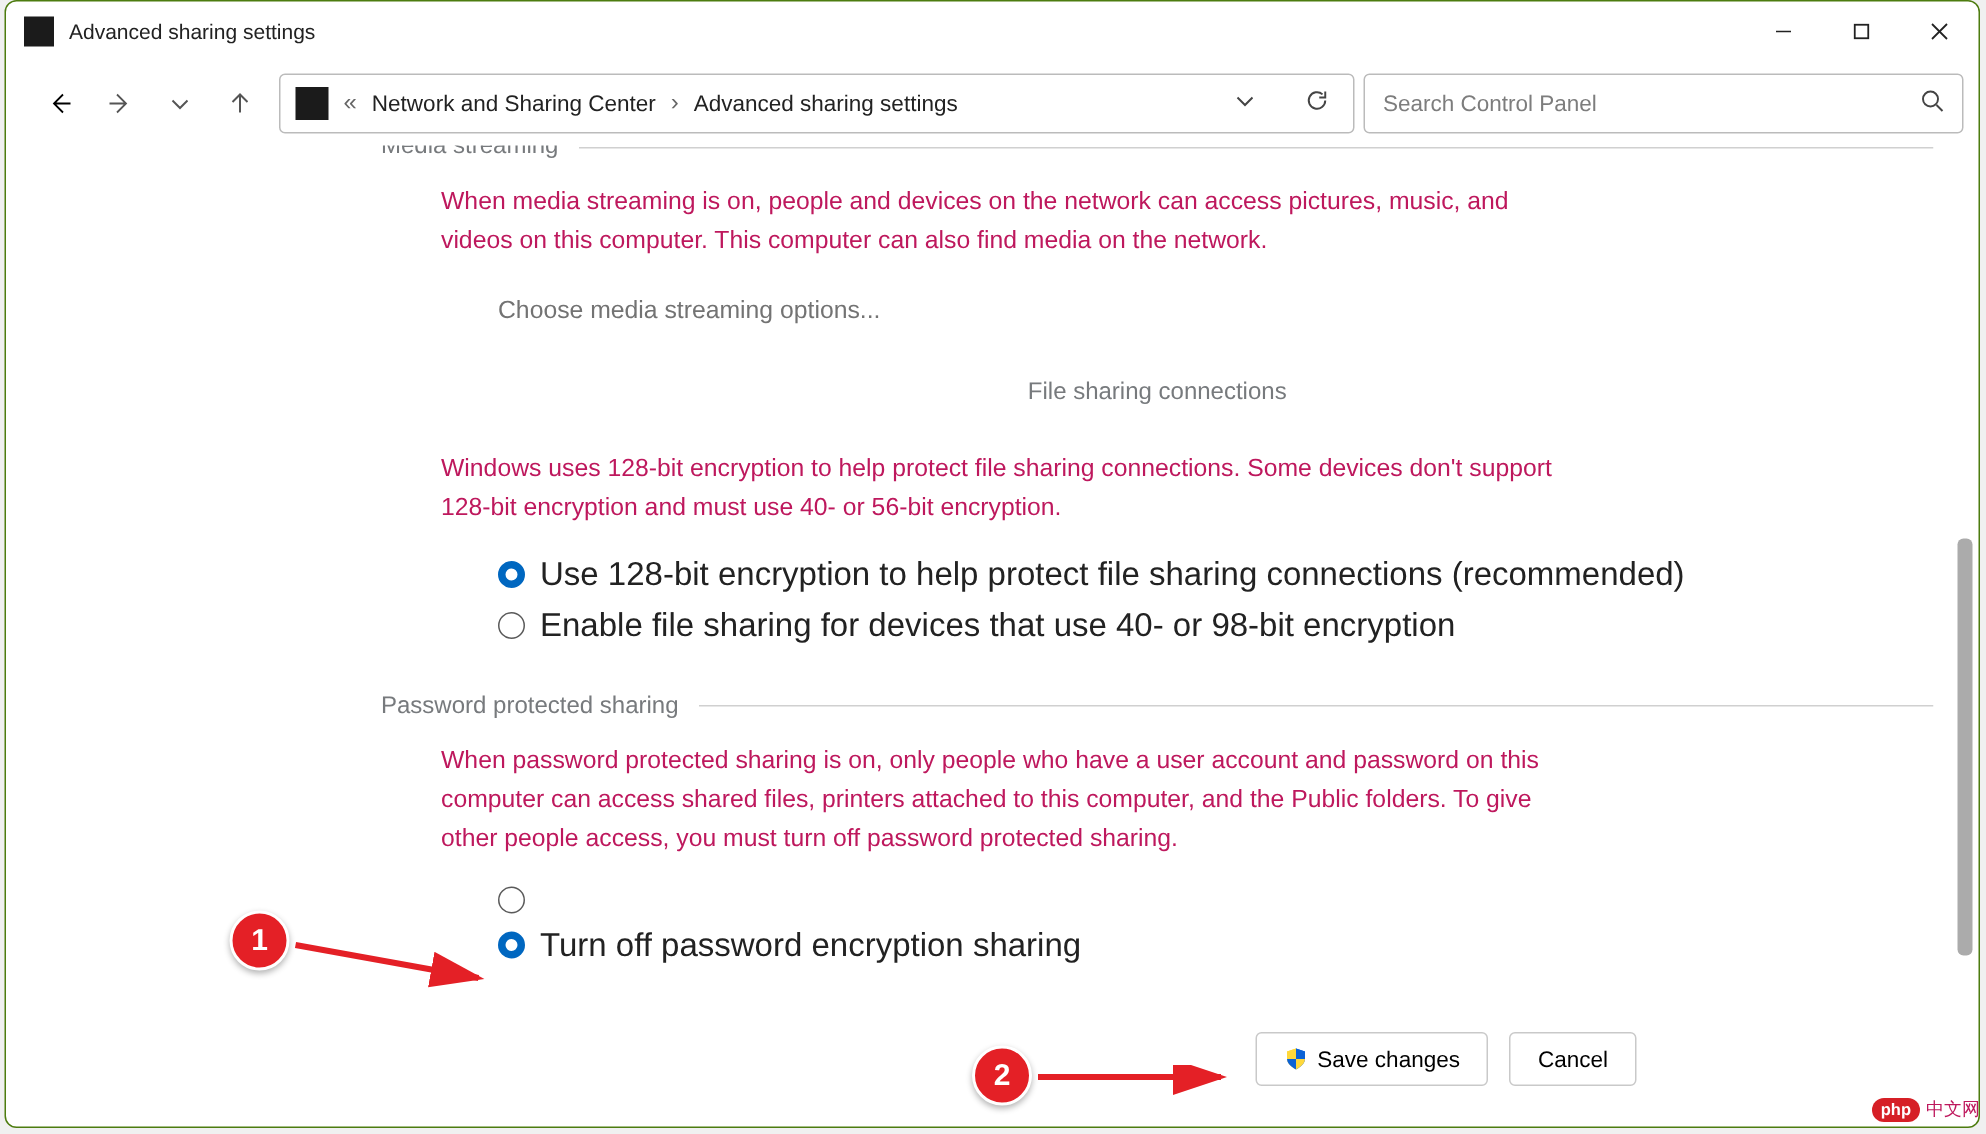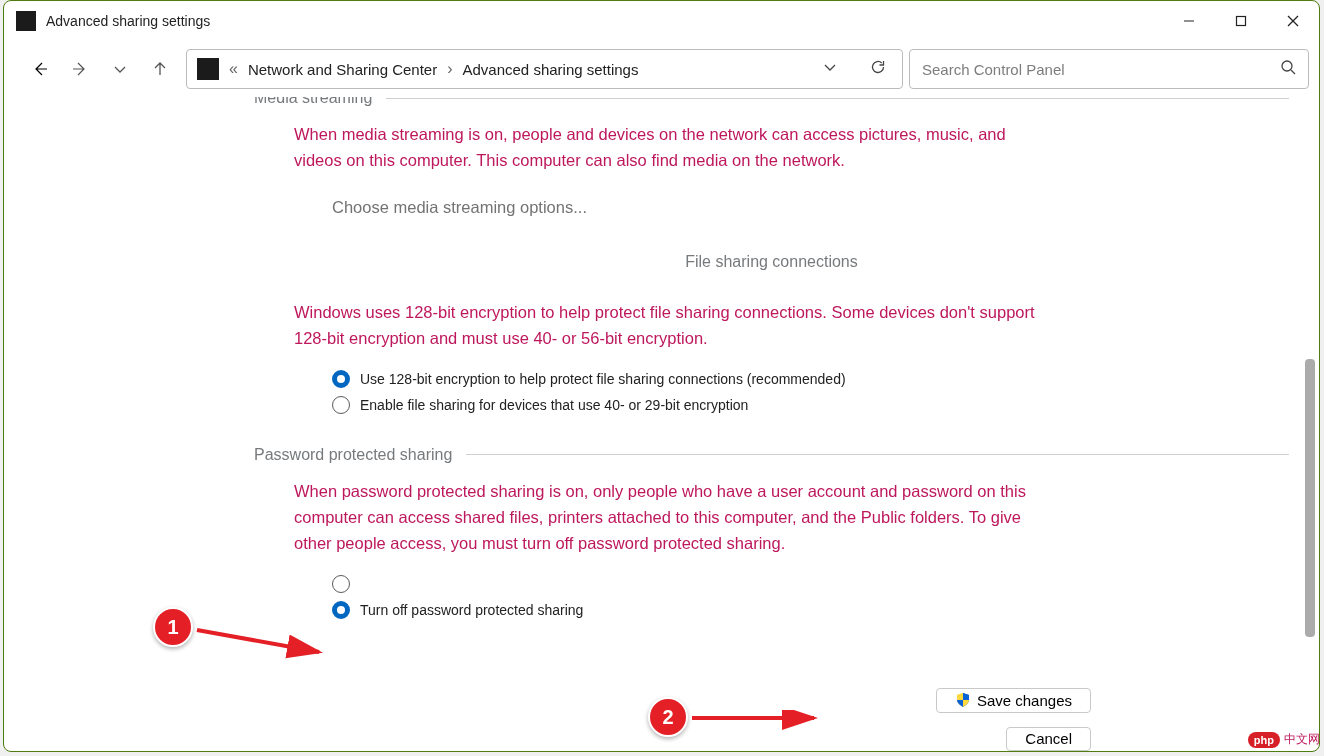--- a/index.html
+++ b/index.html
@@ -47,24 +47,24 @@
 .section-title { font-size: 16px; color:#777a7d; white-space:nowrap; }
 .section-line { flex:1; height:1px; background:#d0d0d0; }
 
 .para { font-size: 16.5px; color:#be185d; line-height: 1.6; padding-left: 40px; max-width: 790px; }
 .link { color:#737373; cursor:pointer; padding-left: 78px; margin-top: 24px; display:inline-block; font-size:16.5px; }
 
 .radiogroup { padding-left: 78px; margin-top: 14px; }
 .radio-row { display:flex; align-items:center; gap: 10px; padding: 4px 0; cursor:pointer; }
 .radio { width: 18px; height:18px; border: 1px solid #5a5a5a; border-radius:50%; background:#fff; display:flex; align-items:center; justify-content:center; }
 .radio.selected { border: 5px solid #0067c0; }
-.radio-label { font-size:14px; color:#222; }
-
-
-.footer { height: 64px; display:flex; align-items:flex-end; justify-content:flex-end; gap: 14px; padding-right: 228px; border-top: 1px solid transparent; flex-direction: column; }
+.radio-label { font-size:22px; color:#222; }
+
+
+.footer { height: 64px; display:flex; align-items:flex-start; justify-content:flex-end; gap: 14px; padding-right: 228px; border-top: 1px solid transparent; }
 .btn { height: 36px; padding: 0 18px; border:1px solid #c9c9c9; border-radius:4px; background:#fff; font-size:15px; display:flex; align-items:center; gap:6px; cursor:pointer; }
 .shield { width:16px; height:16px; }
 
 
 .callout { position:absolute; width:40px; height:40px; border-radius:50%; background:#e42026; color:#fff; font-size:20px; font-weight:bold; display:flex; align-items:center; justify-content:center; z-index: 500; border:2px solid #fff; box-shadow: 0 2px 4px rgba(0,0,0,.3); }
 .arrow-svg { position:absolute; z-index:499; pointer-events:none; }
 
 .watermark { position:absolute; right: 4px; bottom: 8px; z-index: 600; display:flex; align-items:center; gap:4px; }
 .watermark .badge { background:#d61f26; color:#fff; font-size:11px; font-weight:bold; padding: 2px 6px; border-radius:8px; }
 .watermark .txt { font-size:12px; color:#be185d; }
@@ -171,37 +171,37 @@
         <div class="section-line"></div>
       </div>
       <p class="para">Windows uses 128-bit encryption to help protect file sharing connections. Some devices don't support 128-bit encryption and must use 40- or 56-bit encryption.</p>
       <div class="radiogroup">
         <div class="radio-row">
           <div class="radio selected"></div>
           <span class="radio-label">Use 128-bit encryption to help protect file sharing connections (recommended)</span>
         </div>
         <div class="radio-row">
           <div class="radio"></div>
-          <span class="radio-label">Enable file sharing for devices that use 40- or 29-bit encryption</span>
+          <span class="radio-label">Enable file sharing for devices that use 40- or 98-bit encryption</span>
         </div>
       </div>
 
       
       <div class="section-title-row" style="margin-top:28px;">
         <span class="section-title">Password protected sharing</span>
         <div class="section-line"></div>
       </div>
       <p class="para">When password protected sharing is on, only people who have a user account and password on this computer can access shared files, printers attached to this computer, and the Public folders. To give other people access, you must turn off password protected sharing.</p>
       <div class="radiogroup">
         <div class="radio-row">
           <div class="radio"></div>
         </div>
         <div class="radio-row">
           <div class="radio selected"></div>
-          <span class="radio-label">Turn off password protected sharing</span>
+          <span class="radio-label">Turn off password encryption sharing</span>
         </div>
       </div>
 
     </div>
 
     <div class="scrollbar-track">
       <div class="scrollbar-thumb"></div>
     </div>
 
   </div>

